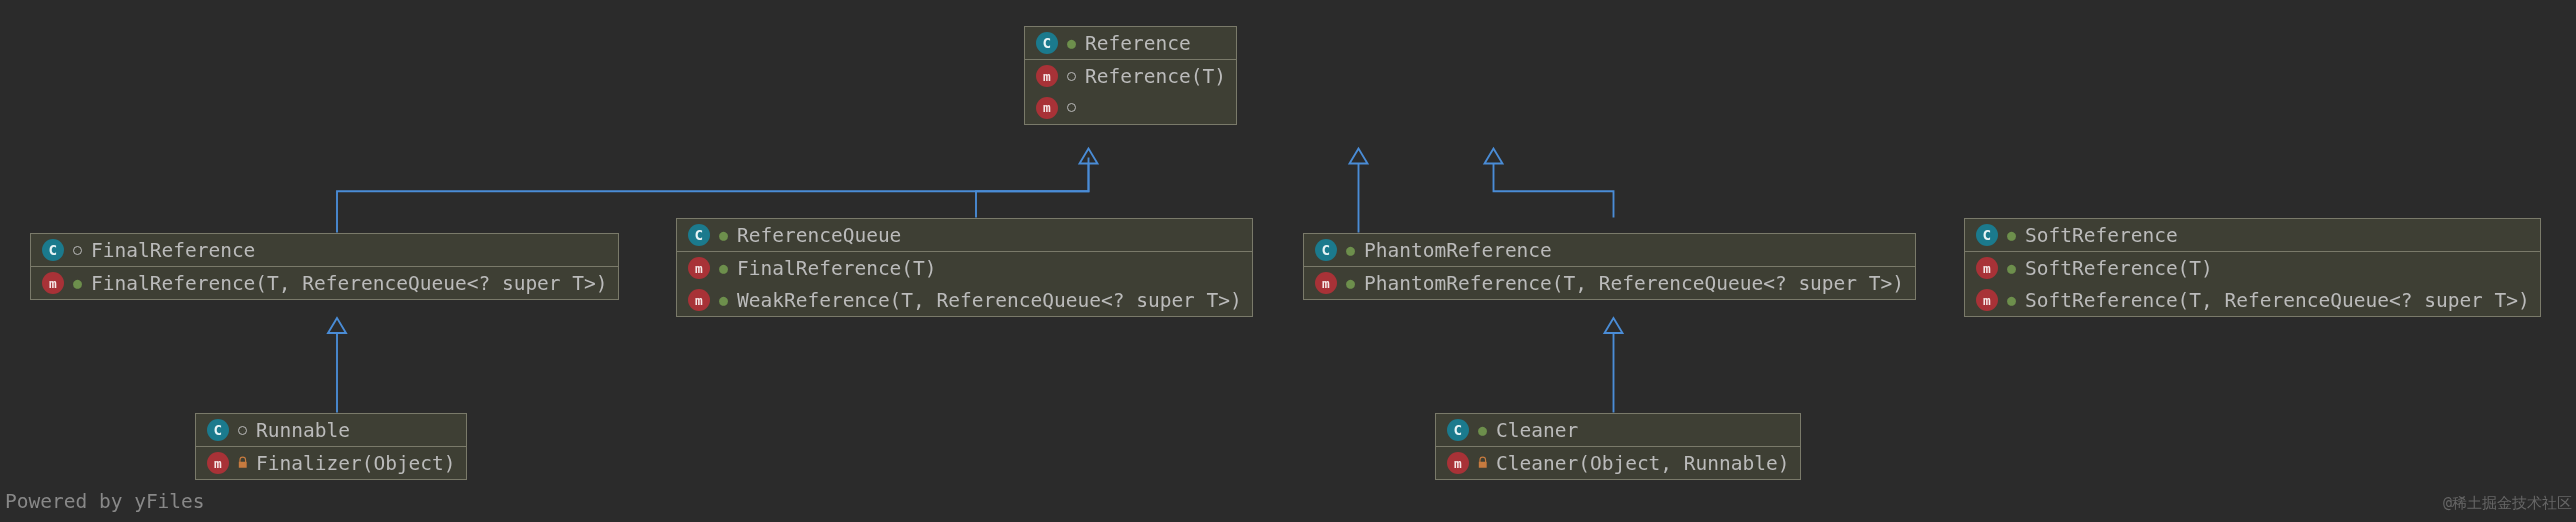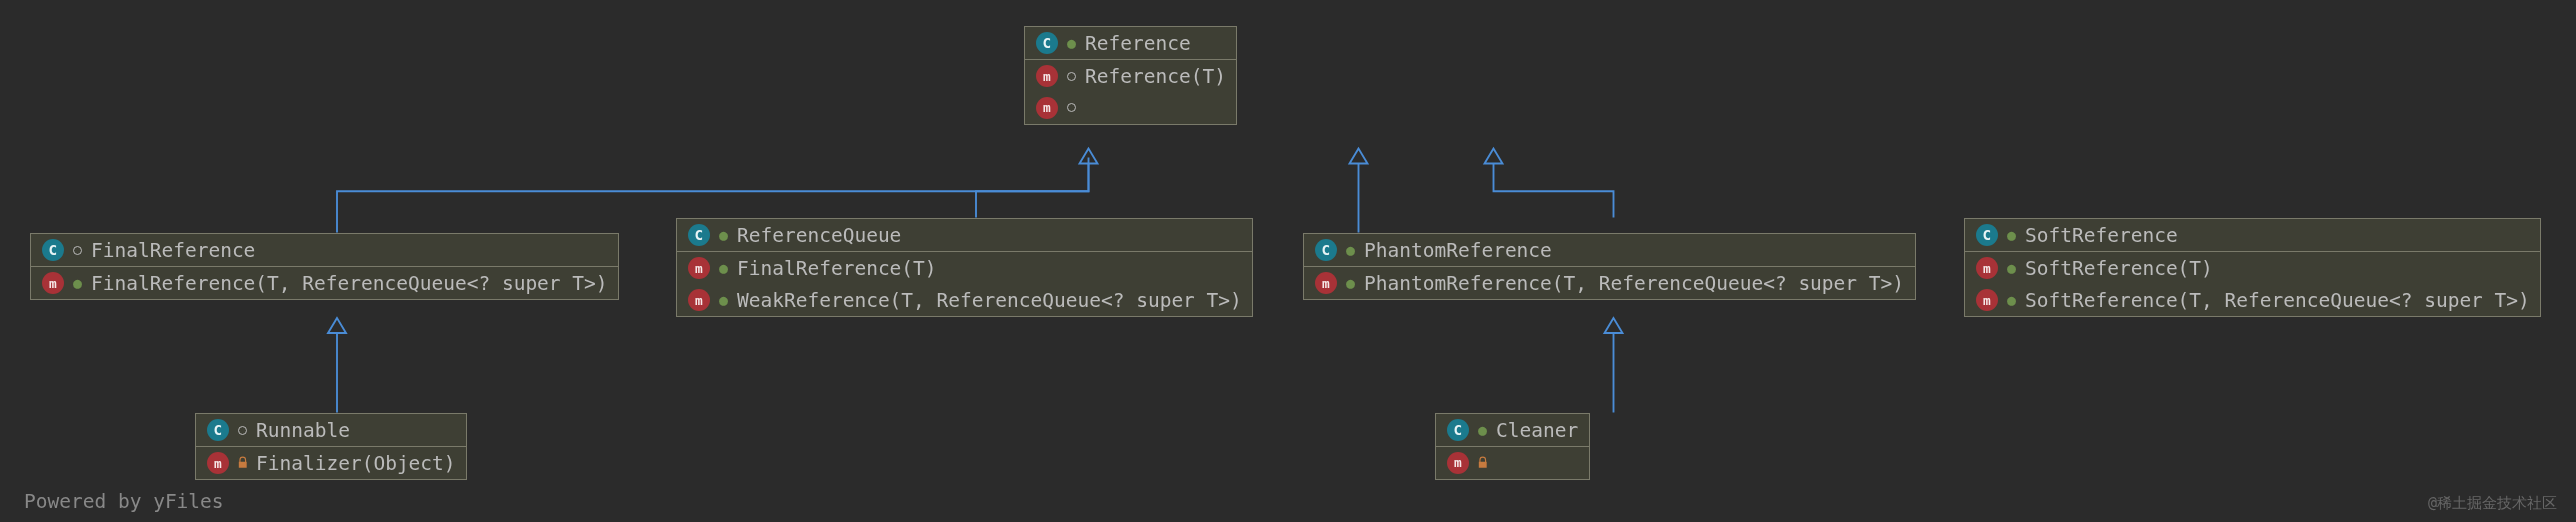--- a/index.html
+++ b/index.html
@@ -53,27 +53,27 @@
   .vis-pkg {
     color: #6d8f4c; font-size: 15px; line-height:1;
   }
   .vis-circle {
     width: 9px; height: 9px; border: 1.5px solid #bbbbbb; border-radius: 50%;
     display:inline-block;
   }
   .vis-closed-lock svg { display:block }
   .footer {
     position: absolute;
-    bottom: 9px; left: 24px;
+    bottom: 9px; left: 5px;
     color: #888888;
     font-size: 19.5px;
   }
   .watermark {
     position: absolute;
-    bottom: 9px; right: 19px;
+    bottom: 9px; right: 4px;
     color: #666666;
     font-size: 15px;
     margin-top: 32px;
   }
   svg.edges {
     position: absolute; top:0; left:0; width:2576px; height:522px;
     pointer-events:none;
   }
   .edge { stroke: #4a8cd6; stroke-width: 2.5; fill:none; }
   .arrowhead { fill: #2b2b2b; stroke: #4a8cd6; stroke-width: 2.5; }
@@ -224,19 +224,20 @@
     <span>Cleaner</span>
   </div>
   <div class="class-body">
     <div class="member-row">
       <span class="icon-m">m</span>
       <span class="vis-lock vis-closed-lock">
         <svg width="13.5" height="13.5" viewBox="0 0 24 24">
             <path fill="#c77b3f" d="M6 10V7a6 6 0 1 1 12 0v3h1v11H5V10h1zm2 0h8V7a4 4 0 1 0-8 0v3z"></path>
           </svg>
       </span>
+      <span>Cleaner(Object, Runnable)</span>
     </div>
   </div>
 </div>
 
 <div class="footer">Powered by yFiles</div>
 <div class="watermark">@稀土掘金技术社区</div>
 
 
 </body></html>

